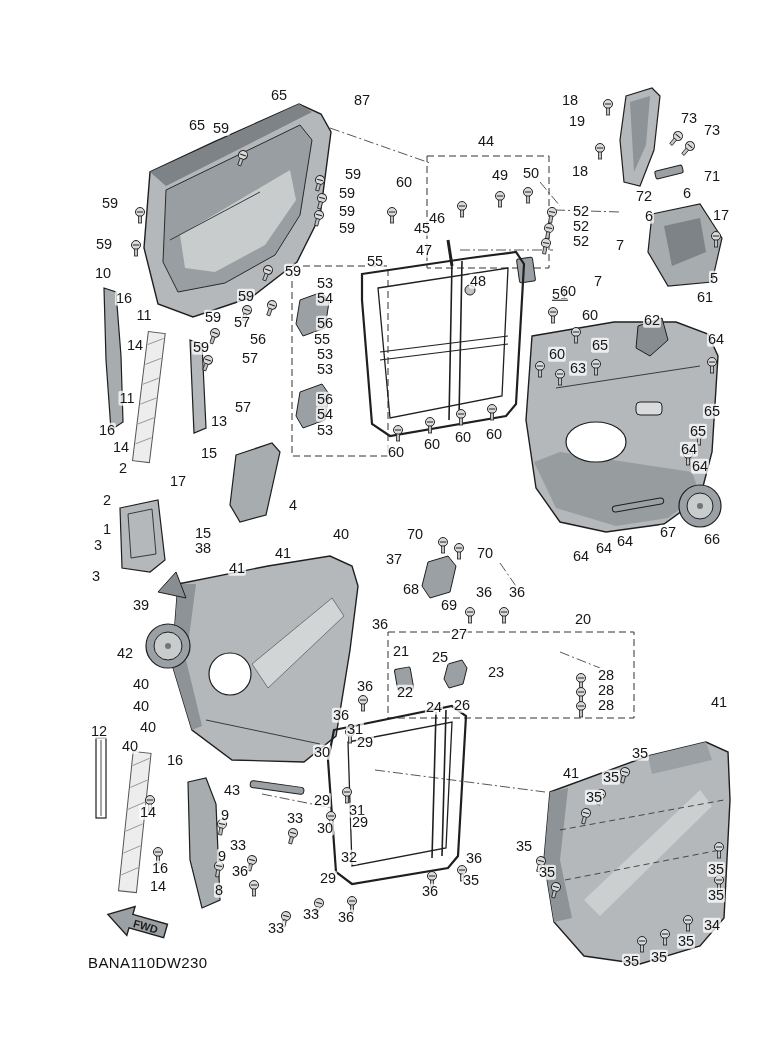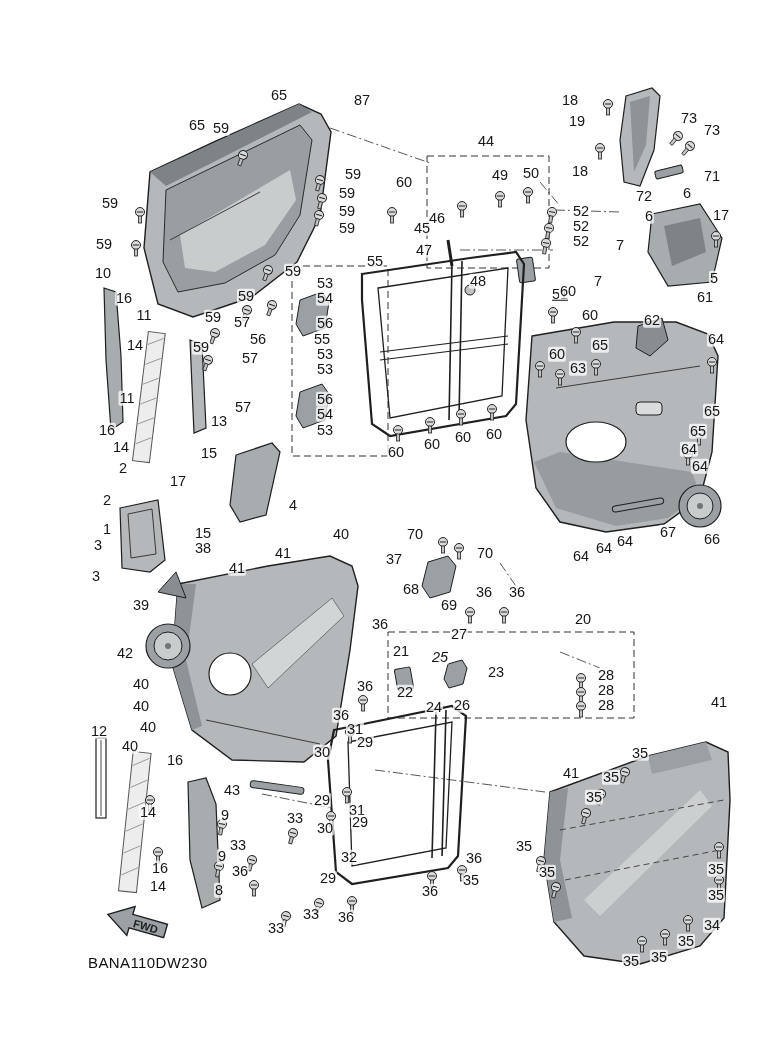--- a/index.html
+++ b/index.html
@@ -353,21 +353,21 @@
       <span class="callout" style="left: 141px; top: 605px;">39</span>
       <span class="callout" style="left: 411px; top: 589px;">68</span>
       <span class="callout" style="left: 449px; top: 605px;">69</span>
       <span class="callout" style="left: 380px; top: 624px;">36</span>
       <span class="callout" style="left: 484px; top: 592px;">36</span>
       <span class="callout" style="left: 517px; top: 592px;">36</span>
       <span class="callout" style="left: 583px; top: 619px;">20</span>
       <span class="callout" style="left: 125px; top: 653px;">42</span>
       <span class="callout" style="left: 459px; top: 634px;">27</span>
       <span class="callout" style="left: 401px; top: 651px;">21</span>
-      <span class="callout" style="left: 440px; top: 657px; font-style: italic;">25</span>
+      <span class="callout" style="left: 440px; top: 657px;">25</span>
       <span class="callout" style="left: 496px; top: 672px;">23</span>
       <span class="callout" style="left: 606px; top: 675px;">28</span>
       <span class="callout" style="left: 606px; top: 690px;">28</span>
       <span class="callout" style="left: 606px; top: 705px;">28</span>
       <span class="callout" style="left: 405px; top: 692px; text-align: center;">22</span>
       <span class="callout" style="left: 434px; top: 707px;">24</span>
       <span class="callout" style="left: 462px; top: 705px;">26</span>
       <span class="callout" style="left: 141px; top: 684px;">40</span>
       <span class="callout" style="left: 141px; top: 706px;">40</span>
       <span class="callout" style="left: 365px; top: 686px;">36</span>

